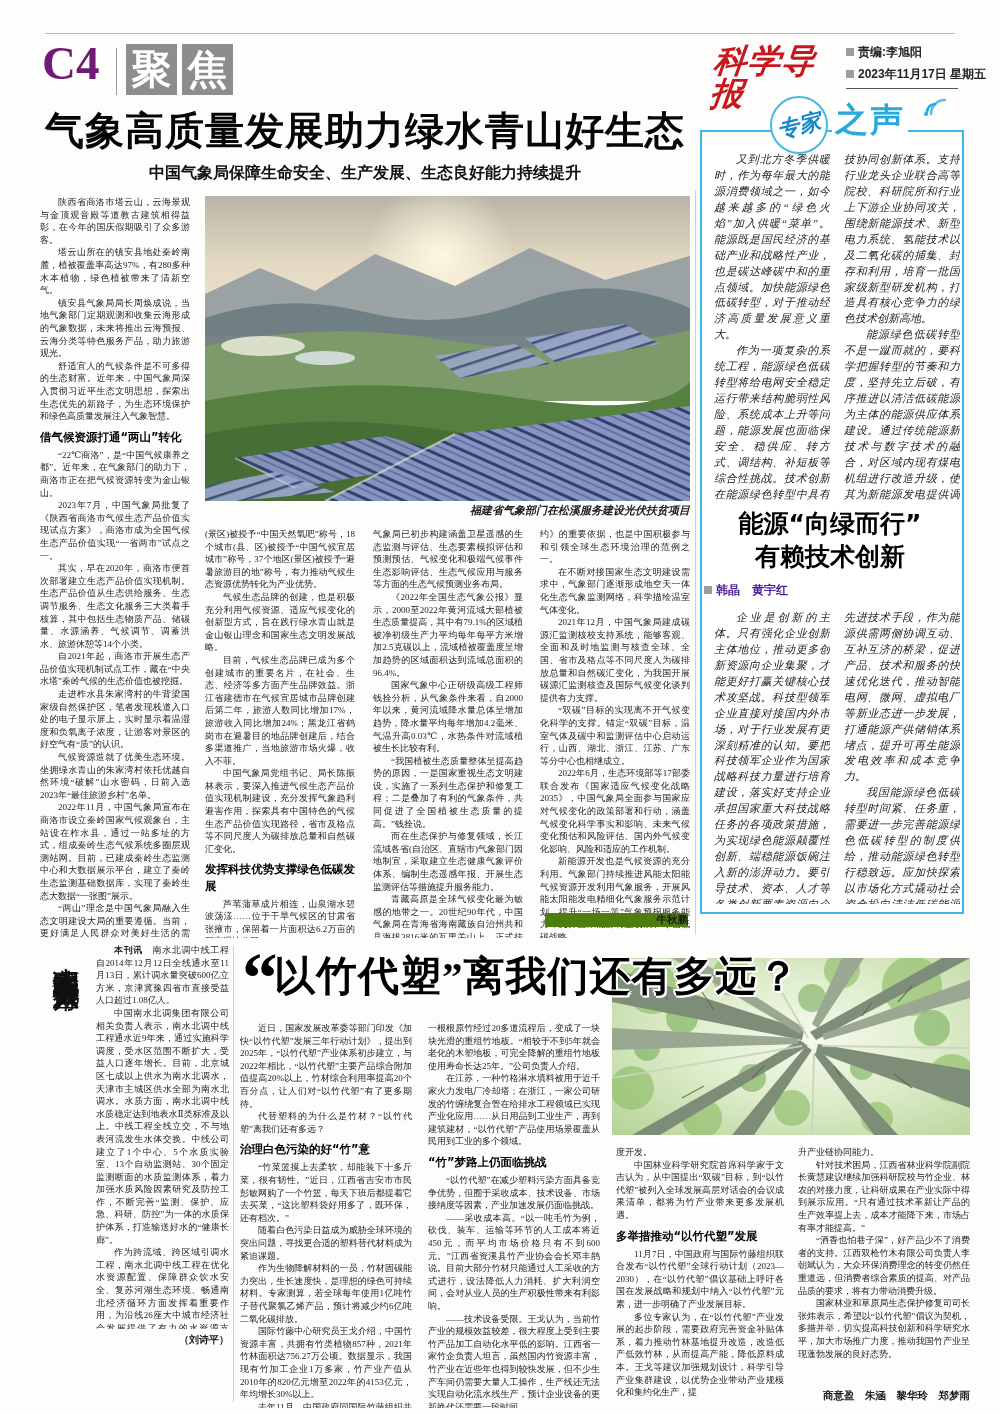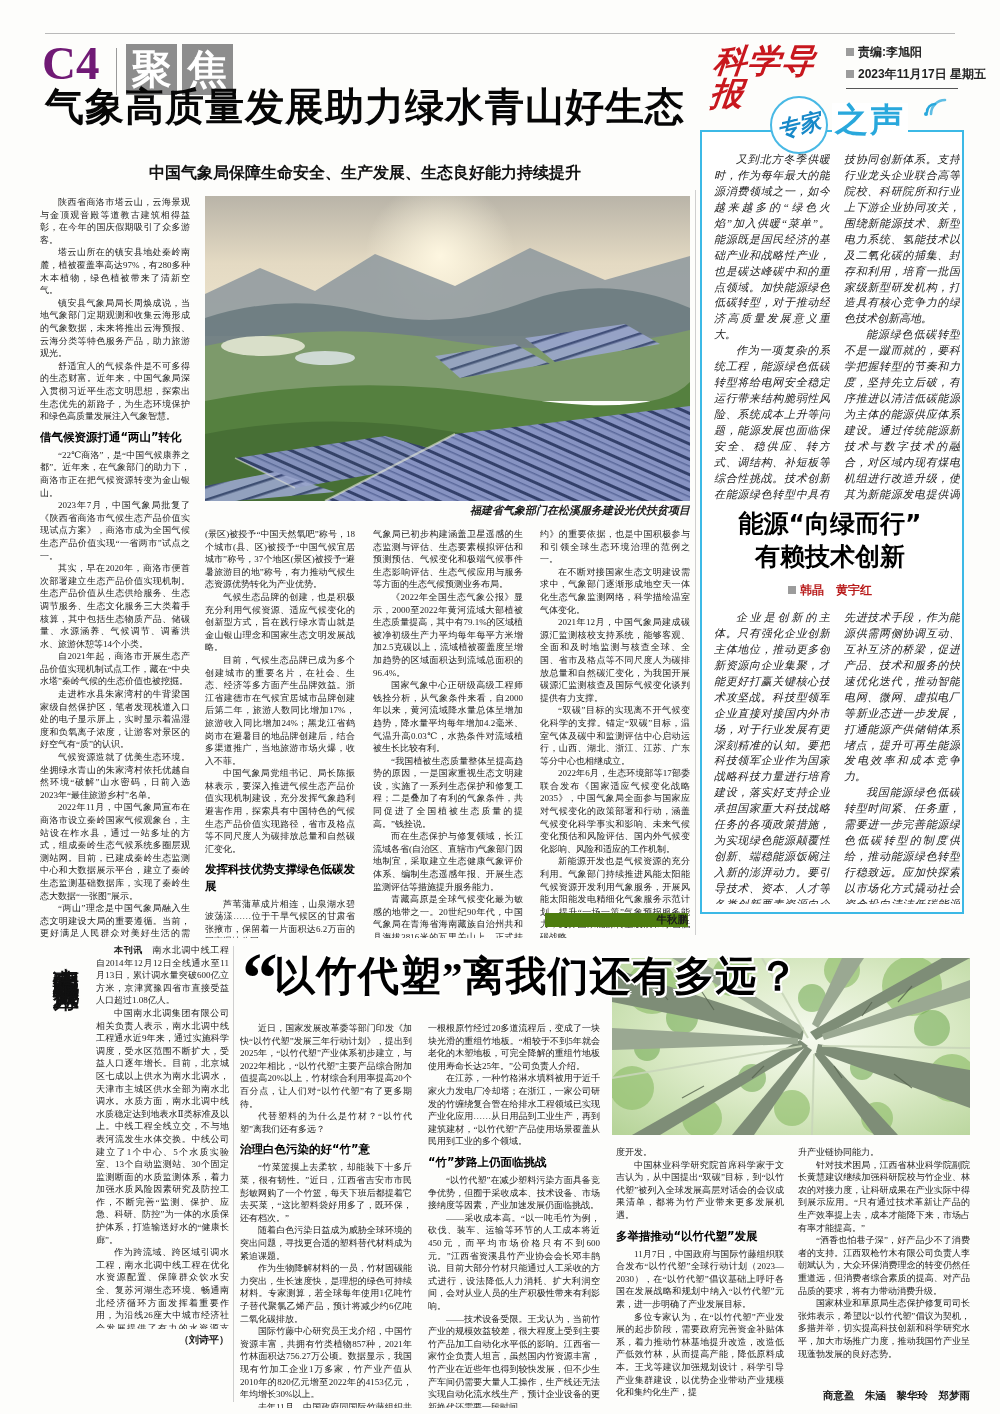--- a/index.html
+++ b/index.html
@@ -16,21 +16,21 @@
                font-family:"DejaVu Sans","Liberation Sans",sans-serif;margin-right:5px;}
   .focus-wrap{left:126px;top:44px;}
   .masthead{left:712px;top:44px;width:130px;font-size:33px;font-weight:900;font-style:italic;
             color:#c8171e;font-family:"DejaVu Serif",serif;letter-spacing:1px;line-height:1;transform:skewX(-6deg);}
   .hdr-info{left:846px;top:44px;width:112px;font-family:"Liberation Sans","DejaVu Sans",sans-serif;}
   .hdr-info .row{font-size:12px;font-weight:700;color:#222;margin-bottom:5px;white-space:nowrap;}
   .hdr-info .row.dated{border-bottom:1px solid #555;padding-bottom:5px;}
   .sq{display:inline-block;width:8px;height:8px;background:#9c9c9c;margin-right:4px;}
 
   
-  .main-headline{left:40px;top:80px;width:650px;text-align:center;font-size:39px;font-weight:900;
+  .main-headline{left:40px;top:104px;width:650px;text-align:center;font-size:39px;font-weight:900;
                  font-family:"DejaVu Sans","Liberation Sans",sans-serif;color:#060606;letter-spacing:1px;line-height:1.4;}
   .main-subhead{left:40px;top:163px;width:650px;text-align:center;font-size:16px;font-weight:700;
                 font-family:"DejaVu Sans","Liberation Sans",sans-serif;color:#111;}
   .news-col{overflow:hidden;font-size:9px;line-height:1.4;text-align:justify;}
   .para{margin:0;text-indent:2em;}
   .para.cont{text-indent:0;}
   .sub-hd{font-family:"DejaVu Sans","Liberation Sans",sans-serif;font-weight:700;font-size:11.5px;
           margin:6px 0 4px 0;color:#000;text-indent:0;}
   .m-col1{left:40px;top:196px;width:150px;height:742px;}
   .m-photo{left:205px;top:196px;width:485px;height:305px;overflow:hidden;}
@@ -49,22 +49,22 @@
   .badge-circle span{display:inline-block;font-size:22px;font-weight:900;color:#1789c9;
                      font-family:"DejaVu Serif",serif;font-style:italic;transform:rotate(-14deg);}
   .badge-zhisheng{left:832px;top:103px;z-index:3;background:#fff;padding:0 3px;font-size:33px;font-weight:900;
                   color:#29a8dc;font-family:"DejaVu Sans","Liberation Sans",sans-serif;letter-spacing:2px;line-height:1;}
   .badge-signal{left:923px;top:92px;z-index:3;}
   .ex-col{overflow:hidden;font-size:11px;line-height:1.45;text-align:justify;font-style:italic;color:#222;}
   .ex-s1a{left:714px;top:152px;width:116px;height:348px;}
   .ex-s1b{left:844px;top:152px;width:116px;height:348px;}
   .ex-headline{left:704px;top:508px;width:252px;text-align:center;font-size:25px;font-weight:900;
                font-family:"DejaVu Sans","Liberation Sans",sans-serif;color:#000;line-height:1.3;}
-  .ex-byline{left:704px;top:582px;width:252px;text-align:center;font-size:12px;font-weight:700;
-             font-family:"Liberation Sans",sans-serif;color:#b91c1c;}
+  .ex-byline{left:704px;top:582px;width:252px;text-align:left;font-size:12px;font-weight:700;
+             font-family:"Liberation Sans",sans-serif;color:#4c1d95;}
   .ex-s2a{left:714px;top:610px;width:116px;height:294px;}
   .ex-s2b{left:844px;top:610px;width:116px;height:294px;}
 
   
   .v-rule-bottom{left:233px;top:946px;width:1px;height:456px;background:#cfcfcf;}
   .water-title{left:38px;top:946px;height:462px;width:56px;writing-mode:vertical-rl;text-orientation:upright;
                font-size:27px;font-weight:500;color:#111;letter-spacing:1px;font-family:"Liberation Serif",serif;line-height:56px;}
   .water-col{left:96px;top:944px;width:133px;height:385px;}
   .water-byline{left:96px;top:1333px;width:133px;text-align:right;font-size:10px;font-weight:700;}
 

